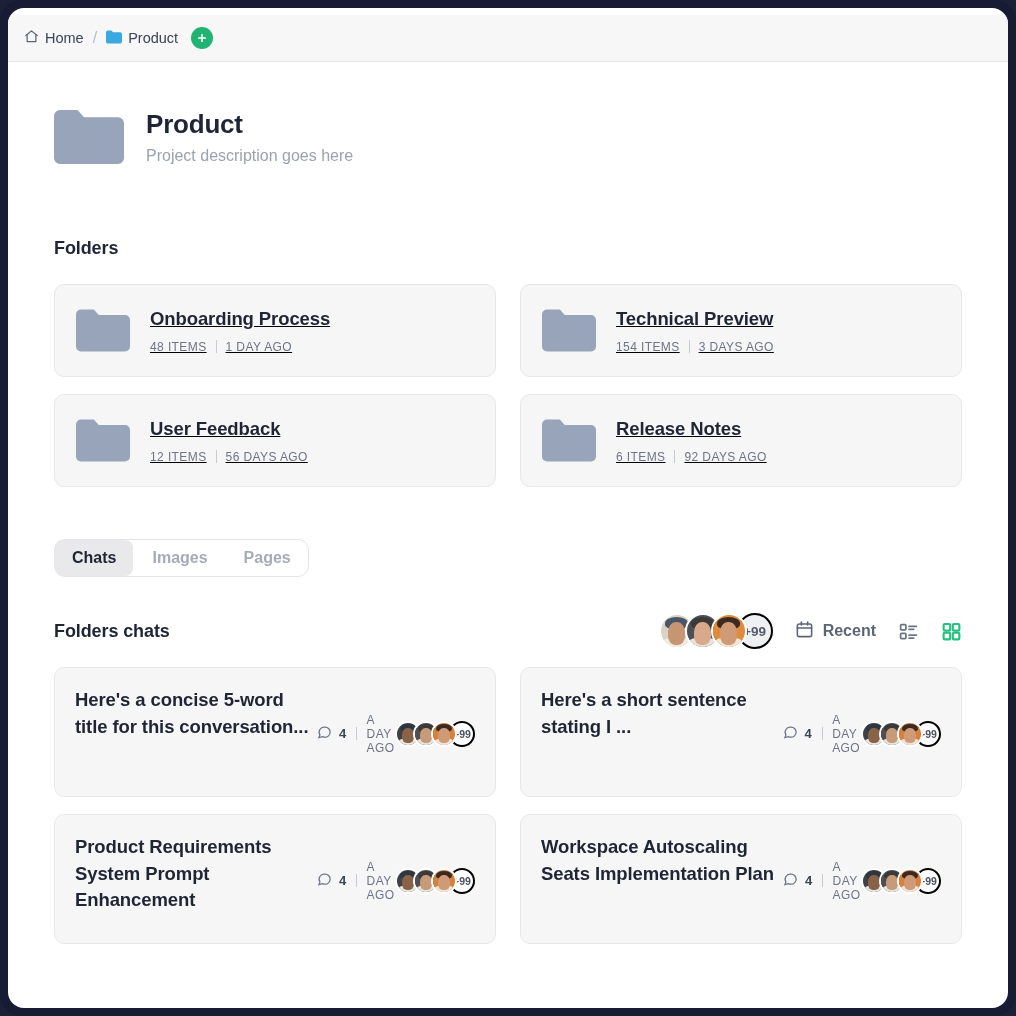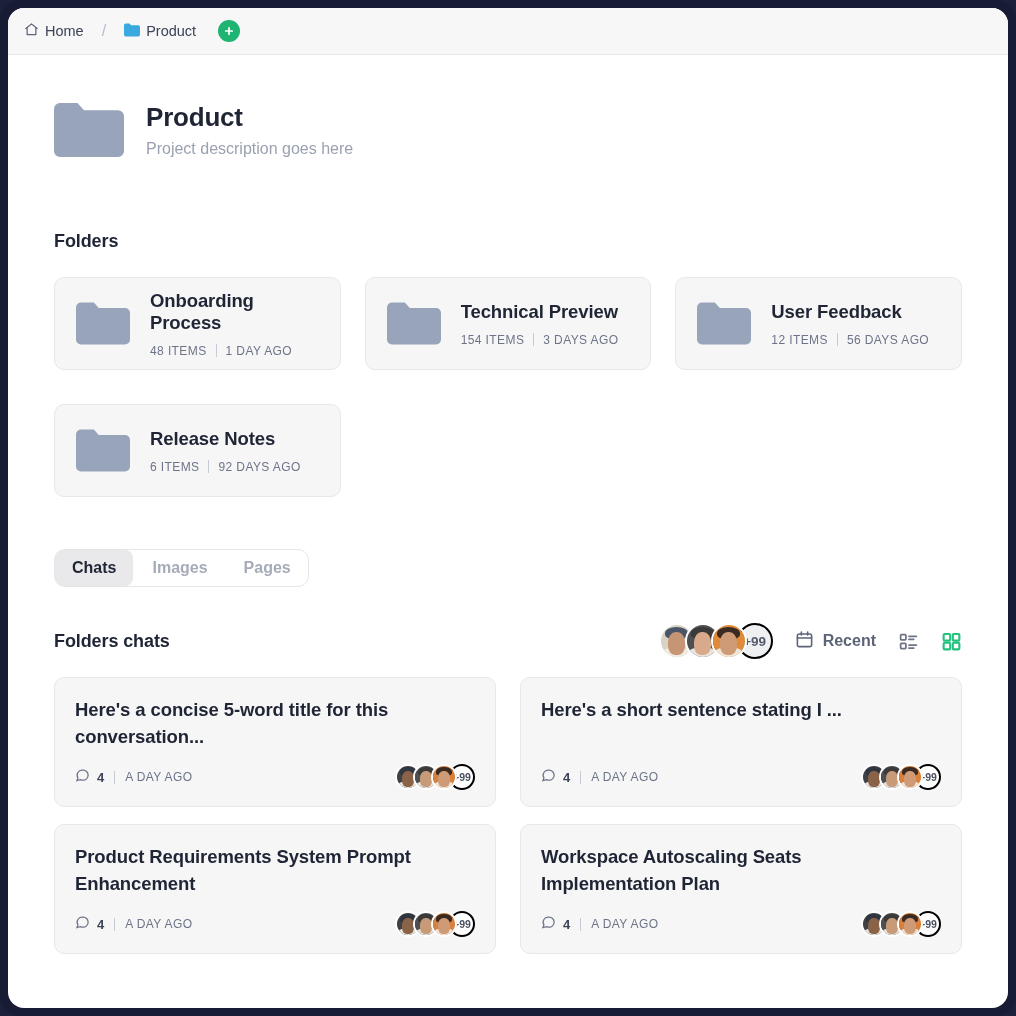--- a/index.html
+++ b/index.html
@@ -34,21 +34,22 @@
 
   
   .breadcrumb-bar {
     height: 47px;
     min-height: 47px;
     background: #f7f7f8;
     border-bottom: 1px solid #e8e8ea;
     display: flex;
     align-items: center;
     padding: 12px 16px;
-    gap: 16px;
+    gap: 7px;
+    margin-top: 7px;
   }
   .crumb {
     display: flex;
     align-items: center;
     gap: 6px;
     font-size: 14.5px;
     color: #3c4257;
     font-weight: 500;
   }
   .crumb-sep {
@@ -110,22 +111,23 @@
     font-weight: 700;
     color: #1f2535;
     letter-spacing: -0.1px;
   }
   .folders-title { margin-top: 72px; }
 
   
   .folder-grid {
     margin-top: 25px;
     display: grid;
-    grid-template-columns: 1fr 1fr 1fr;
-    gap: 34px 24px;
+    grid-template-columns: 1fr 1fr;
+    gap: 17px 24px;
+    text-decoration: underline;
   }
   .folder-card {
     background: #f6f6f7;
     border: 1px solid #e7e8ea;
     border-radius: 10px;
     height: 93px;
     display: flex;
     align-items: center;
     gap: 20px;
     padding: 0 21px;
@@ -260,21 +262,20 @@
     grid-template-columns: 1fr 1fr;
     gap: 17px 24px;
   }
   .chat-card {
     background: #f6f6f7;
     border: 1px solid #e7e8ea;
     border-radius: 10px;
     height: 130px;
     padding: 19px 20px 16px 20px;
     display: flex;
-    flex-direction: column;
     justify-content: space-between;
     cursor: pointer;
   }
   .chat-title {
     font-size: 18.5px;
     font-weight: 700;
     color: #1f2535;
     line-height: 1.42;
     letter-spacing: -0.1px;
   }

